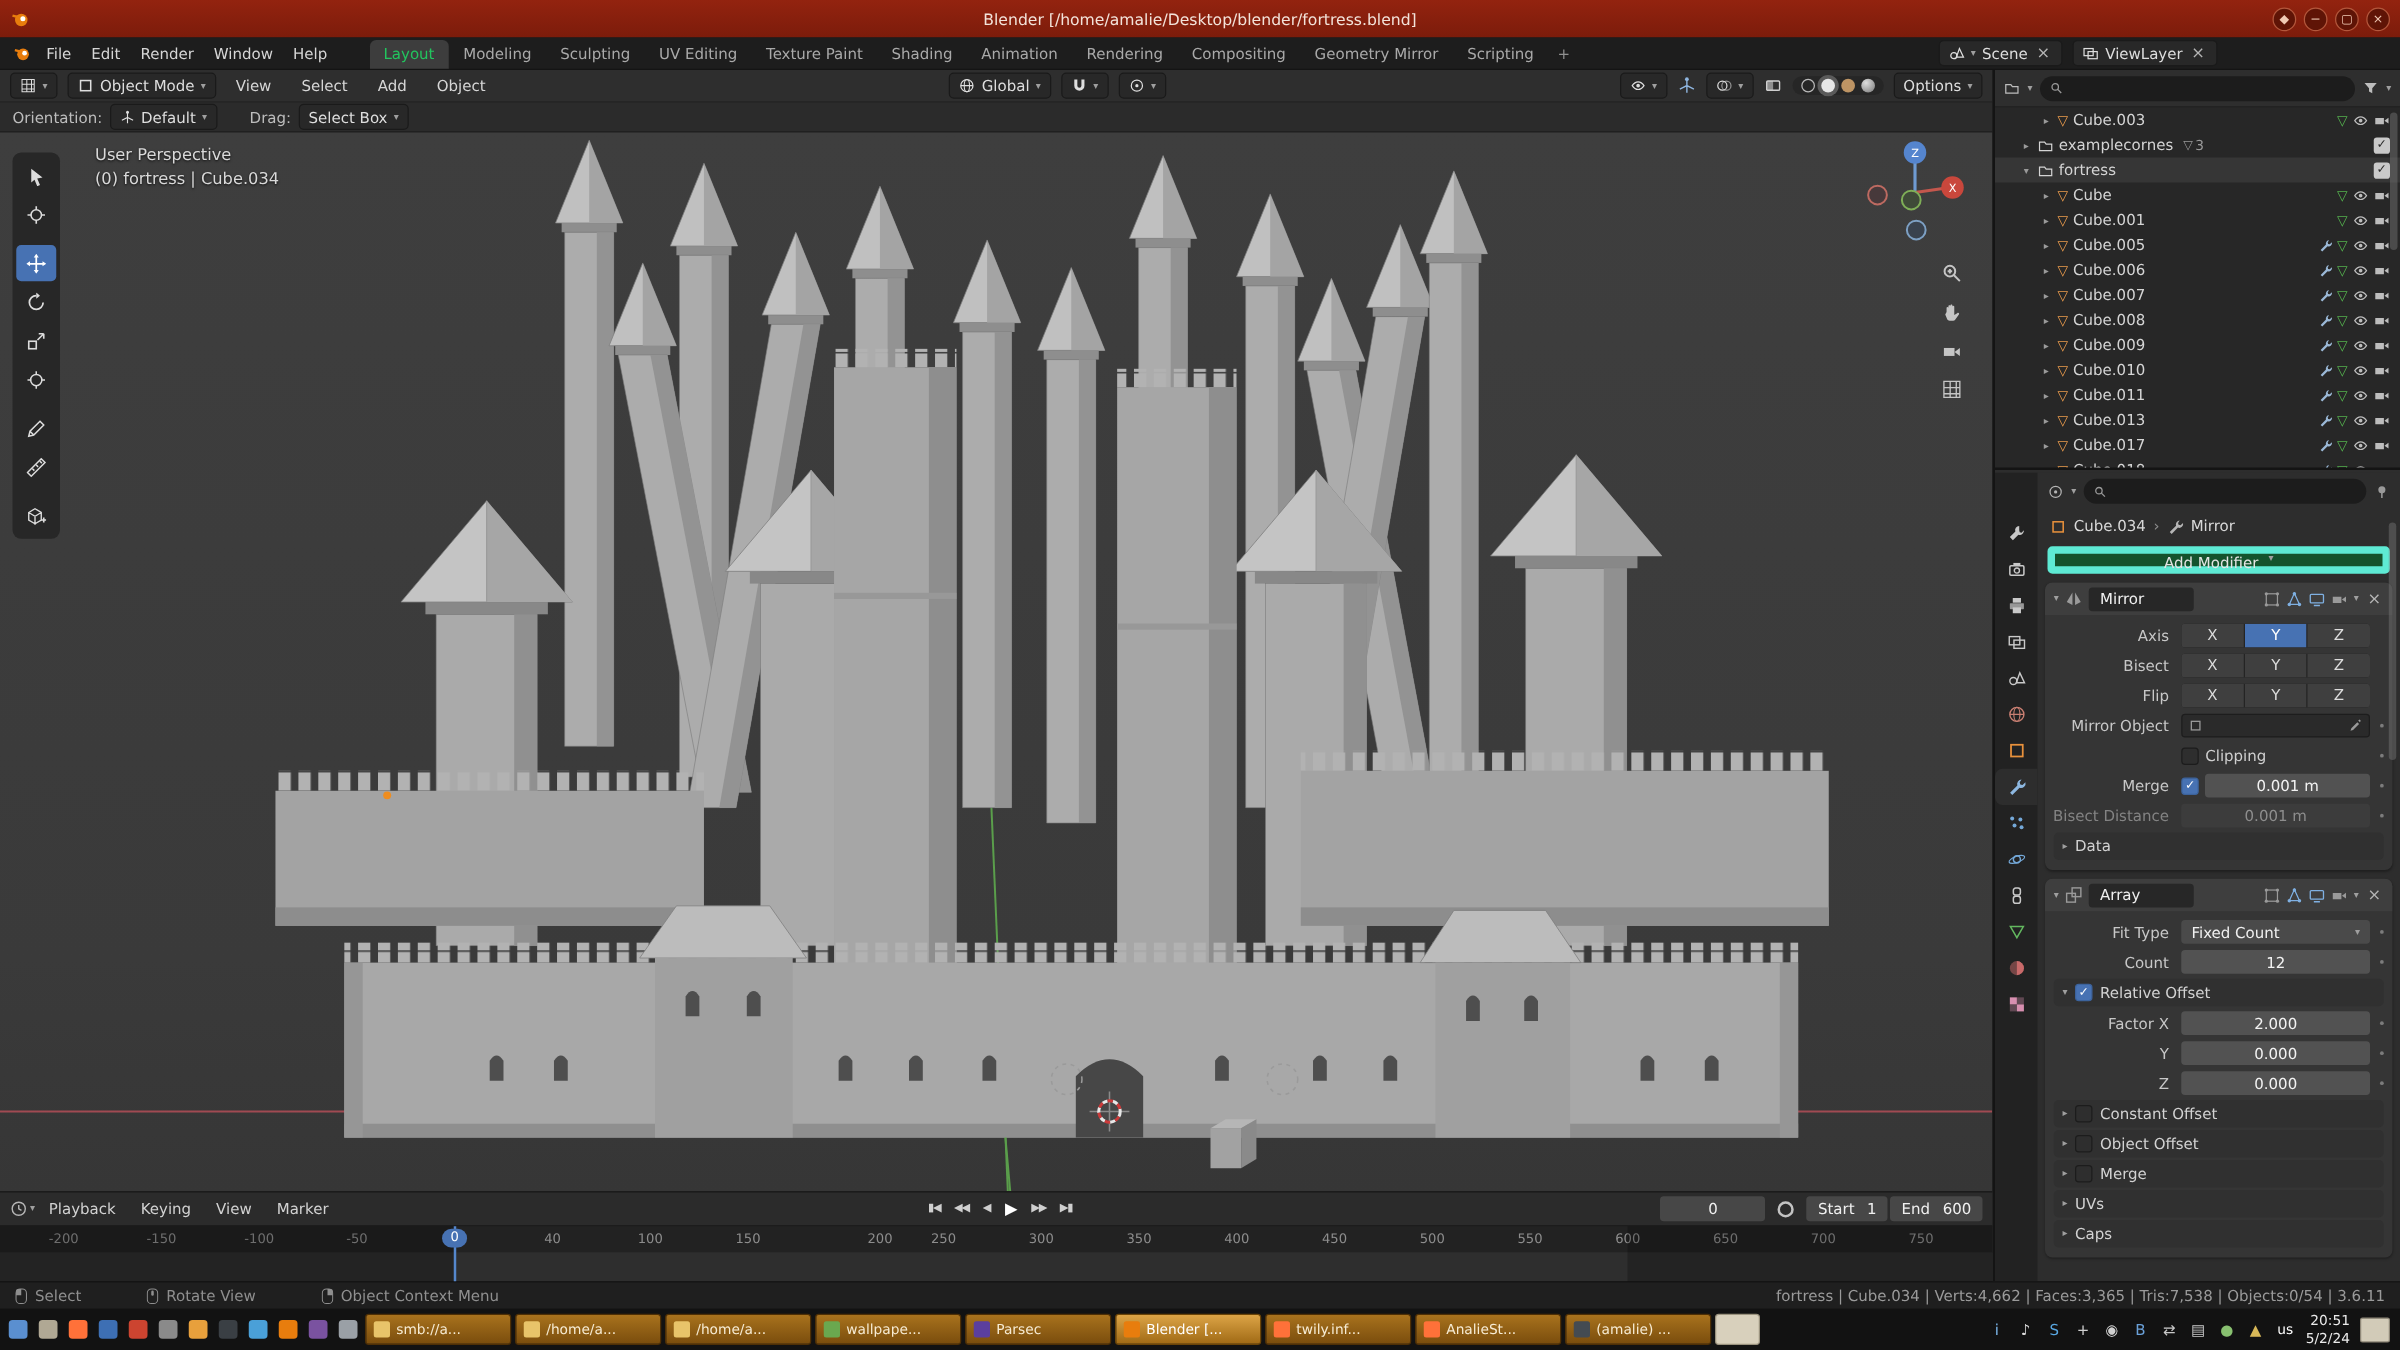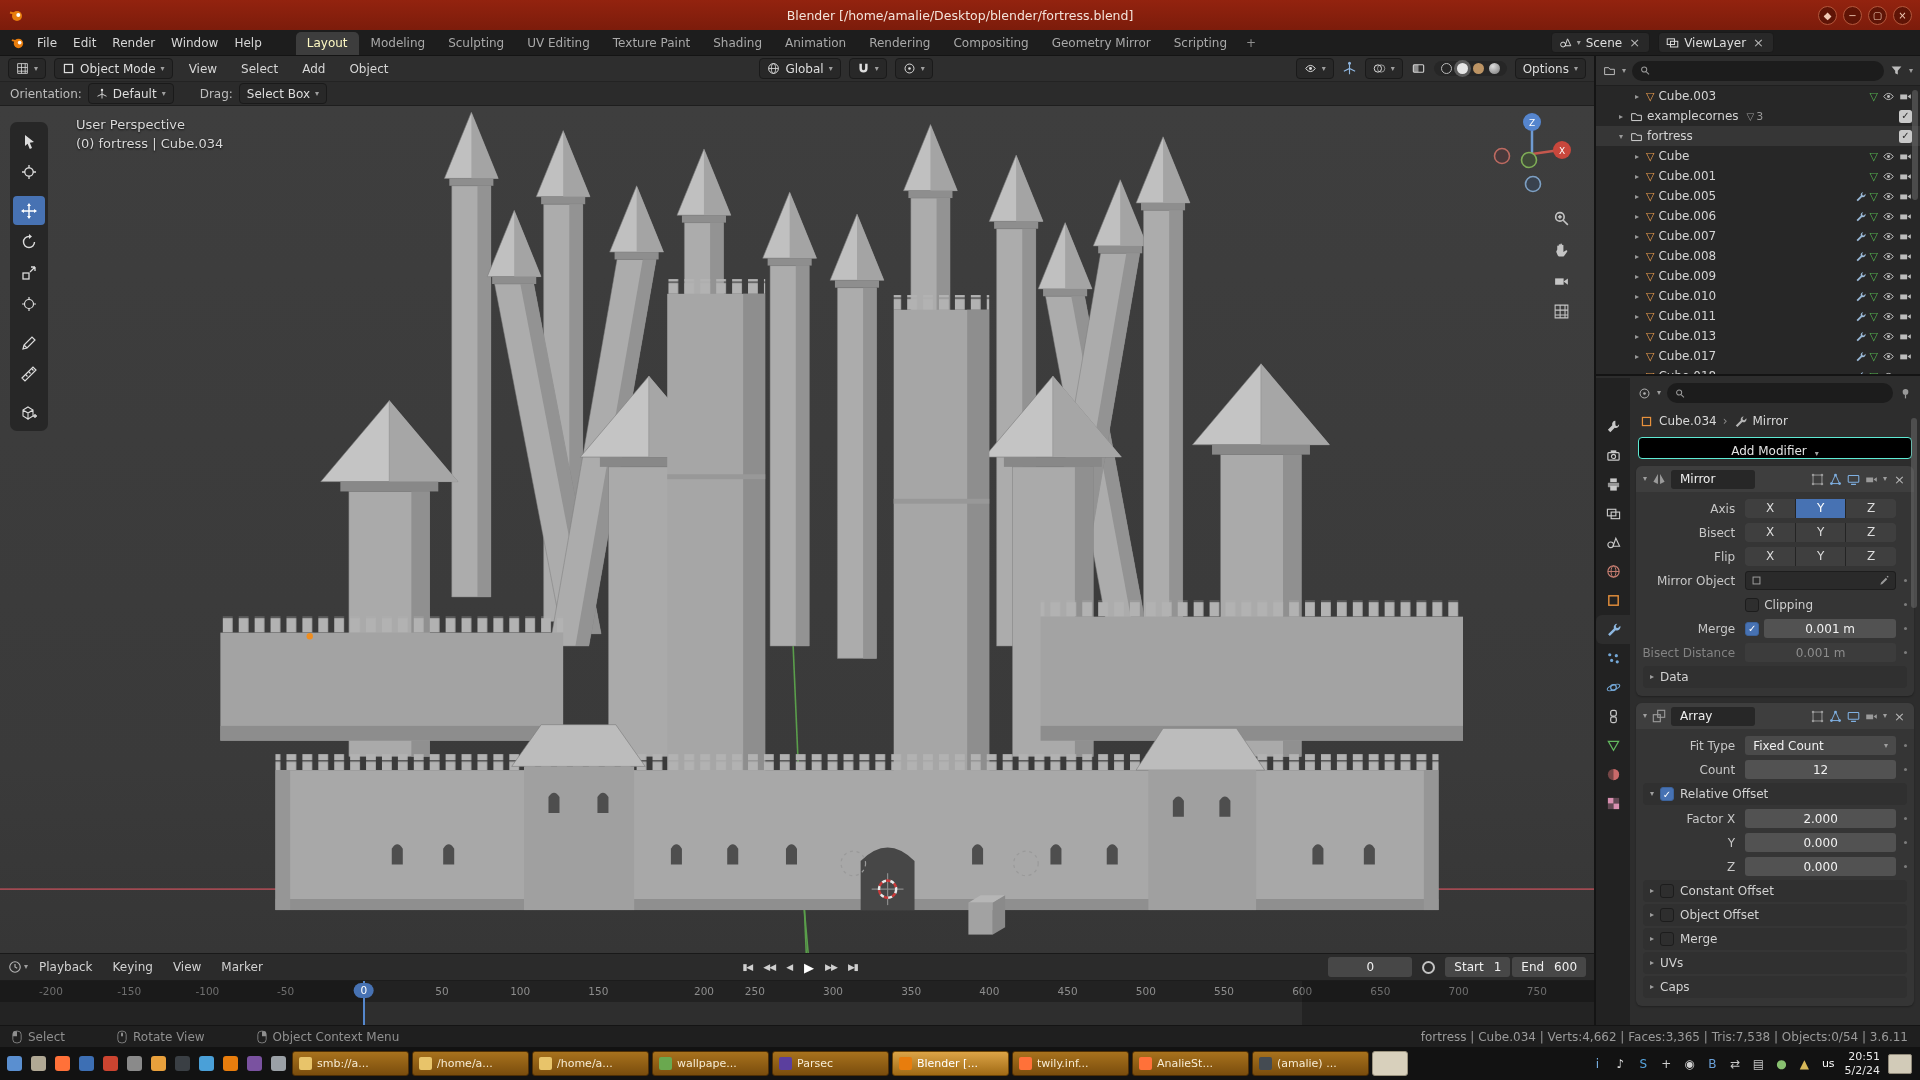--- a/index.html
+++ b/index.html
@@ -18,21 +18,21 @@
 .tb-btn{width:19px;height:19px;border-radius:50%;background:#5f1406;border:1px solid #b3573c;
   color:#f0c9b4;font-size:10px;display:flex;align-items:center;justify-content:center;z-index:2}
 #titlebar .win-btns{margin-left:auto;display:flex;gap:6px;z-index:2}
 
 
 #menubar{position:absolute;left:0;top:30px;width:1920px;height:26px;background:#1d1d1d;
   display:flex;align-items:center;padding:0 6px;border-bottom:1px solid #141414}
 .menu-item{padding:0 8px;height:22px;display:flex;align-items:center;color:#d6d6d6;border-radius:3px}
 #ws-tabs{display:flex;align-items:flex-end;height:100%;margin-left:26px;gap:1px}
 .tab{padding:4px 11px 5px;border-radius:5px 5px 0 0;color:#a9a9a9;font-size:12px;white-space:nowrap}
-.tab.active{background:#3d3d3d;color:#fef9c3}
+.tab.active{background:#3d3d3d;color:#22c55e}
 .tab.addws{color:#8f8f8f;padding:4px 7px 5px}
 .hdr-widget{display:inline-flex;align-items:center;gap:5px;background:#282828;border:1px solid #1a1a1a;
   border-radius:4px;height:21px;padding:0 7px;color:#dedede;white-space:nowrap}
 #scene-widgets{margin-left:auto;margin-right:140px;display:flex;gap:8px;align-items:center}
 
 
 #toolheader{position:absolute;left:0;top:56px;width:1594px;height:26px;background:#2e2e2e;
   display:flex;align-items:center;gap:8px;padding:0 8px;border-bottom:1px solid #232323}
 #toolsettings{position:absolute;left:0;top:82px;width:1594px;height:24px;background:#2b2b2b;
   display:flex;align-items:center;gap:6px;padding:0 10px;border-bottom:1px solid #1e1e1e;color:#bdbdbd}
@@ -79,22 +79,22 @@
 
 #properties{position:absolute;left:0;top:322px;width:324px;height:647px;background:#2d2d2d;overflow:hidden}
 #ptab-strip{position:absolute;left:0;top:0;width:34px;height:100%;background:#222;padding-top:34px;
   display:flex;flex-direction:column;align-items:center}
 .ptab{width:34px;height:29px;display:flex;align-items:center;justify-content:center}
 .ptab.active{background:#2d2d2d;border-radius:6px 0 0 6px}
 #pcontent{position:absolute;left:34px;top:0;right:0;height:100%;overflow:hidden}
 .p-search-row{display:flex;align-items:center;gap:6px;height:30px;padding:0 8px;color:#b5b5b5}
 .breadcrumb{display:flex;align-items:center;gap:6px;height:26px;padding:0 10px;color:#d8d8d8}
 .bc-sep{color:#8a8a8a}
-.addmod{display:flex;align-items:flex-end;justify-content:center;gap:8px;height:22px;margin:3px 8px 7px;
-  background:#000000;border:1px solid #5eead4;border-radius:4px;color:#e4e4e4}
+.addmod{display:flex;align-items:flex-start;justify-content:center;gap:8px;height:22px;margin:3px 8px 7px;
+  background:#14532d;border:6px solid #5eead4;border-radius:4px;color:#e4e4e4}
 .panel{background:#353535;border-radius:6px;margin:0 6px 7px;overflow:hidden;box-shadow:0 1px 2px rgba(0,0,0,.3)}
 .panel-h{display:flex;align-items:center;gap:5px;background:#3e3e3e;height:26px;padding:0 7px}
 .name-field{background:#272727;border-radius:3px;padding:0 9px;color:#efefef;height:19px;display:flex;align-items:center;min-width:84px}
 .hicon{color:#9a9a9a}
 .hicon.on{color:#7fb0e2}
 .panel-b{padding:4px 0 6px}
 .p-row{position:relative;display:flex;align-items:center;height:23px;padding-right:18px;margin:1px 0}
 .p-row.dec::after{content:"";position:absolute;right:7px;top:10px;width:3px;height:3px;border-radius:50%;background:#7c7c7c}
 .p-label{width:42%;text-align:right;padding-right:10px;color:#c7c7c7;white-space:nowrap}
 .p-label.dim{color:#838383}
@@ -1418,21 +1418,21 @@
         <span>End</span>
         <span>600</span>
       </span>
     </div>
     <div class="tl-ruler">
         <span class="tl-tick" style="left: 51px;">-200</span>
         <span class="tl-tick" style="left: 129.2px;">-150</span>
         <span class="tl-tick" style="left: 207.4px;">-100</span>
         <span class="tl-tick" style="left: 285.6px;">-50</span>
         <span class="tl-tick" style="left: 363.8px;">0</span>
-        <span class="tl-tick" style="left: 442px;">50</span>
+        <span class="tl-tick" style="left: 442px;">40</span>
         <span class="tl-tick" style="left: 520.2px;">100</span>
         <span class="tl-tick" style="left: 598.4px;">150</span>
         <span class="tl-tick" style="left: 704px;">200</span>
         <span class="tl-tick" style="left: 754.8px;">250</span>
         <span class="tl-tick" style="left: 833px;">300</span>
         <span class="tl-tick" style="left: 911.2px;">350</span>
         <span class="tl-tick" style="left: 989.4px;">400</span>
         <span class="tl-tick" style="left: 1067.6px;">450</span>
         <span class="tl-tick" style="left: 1145.8px;">500</span>
         <span class="tl-tick" style="left: 1224px;">550</span>

